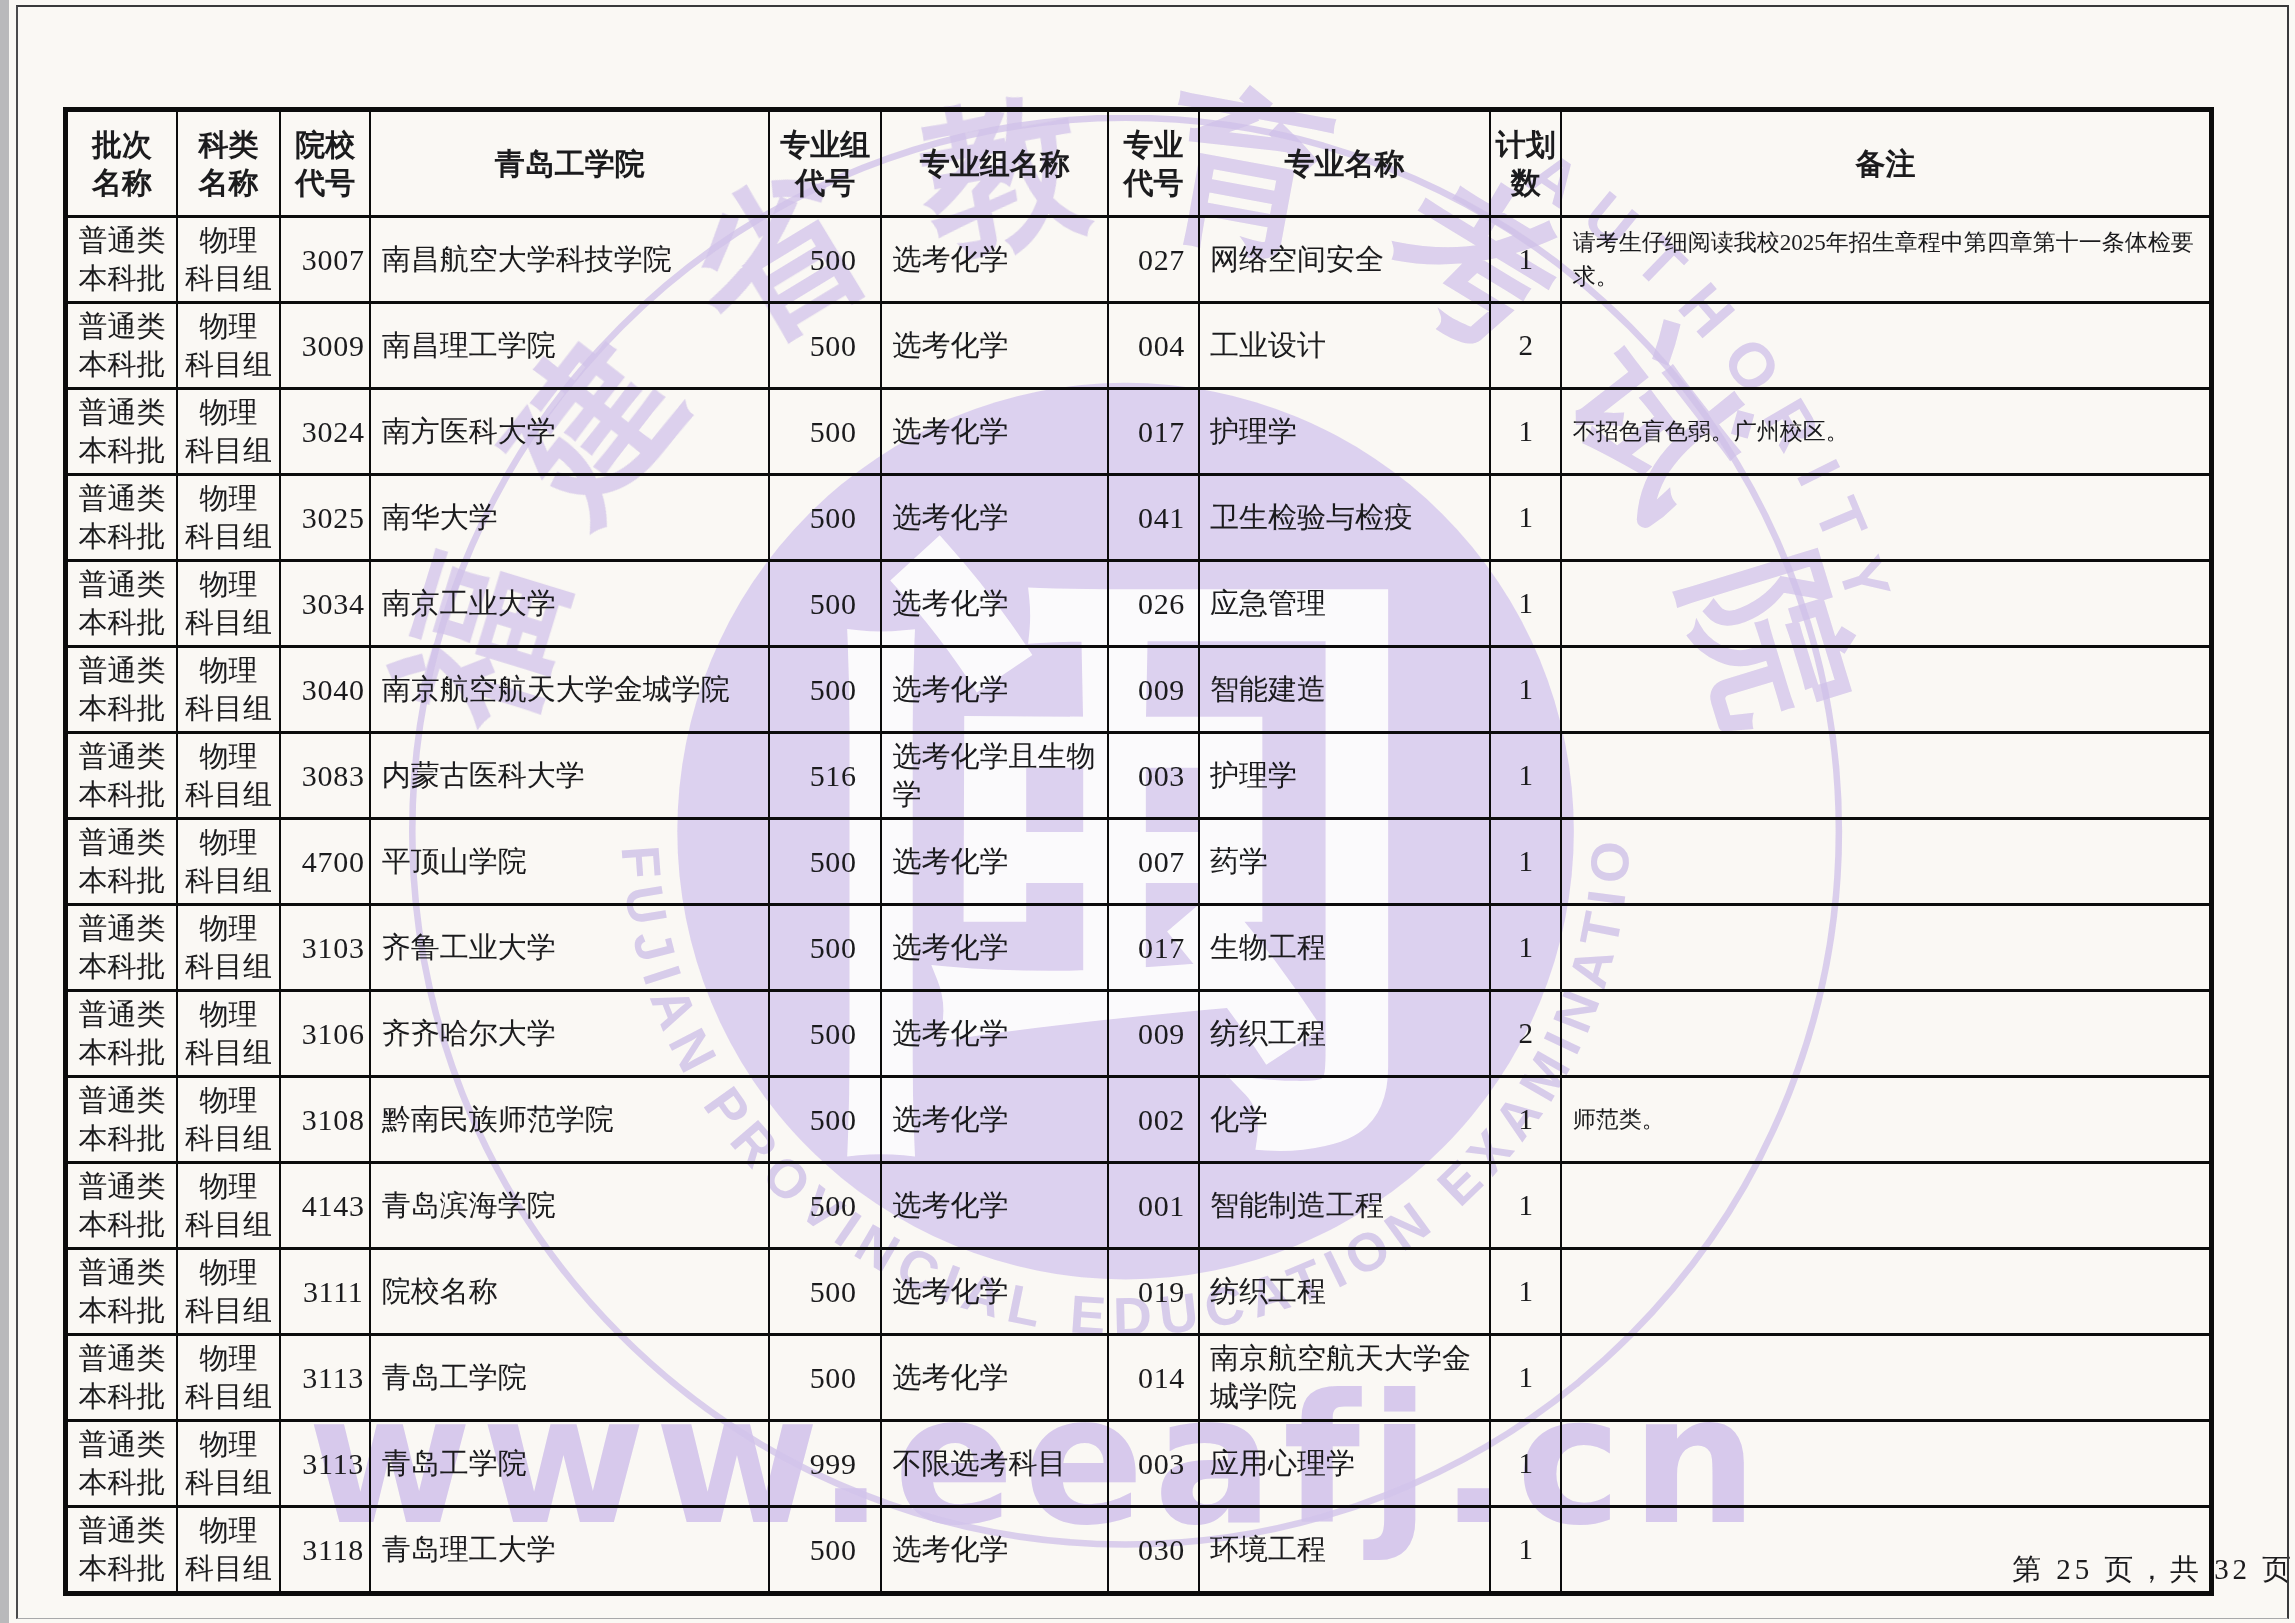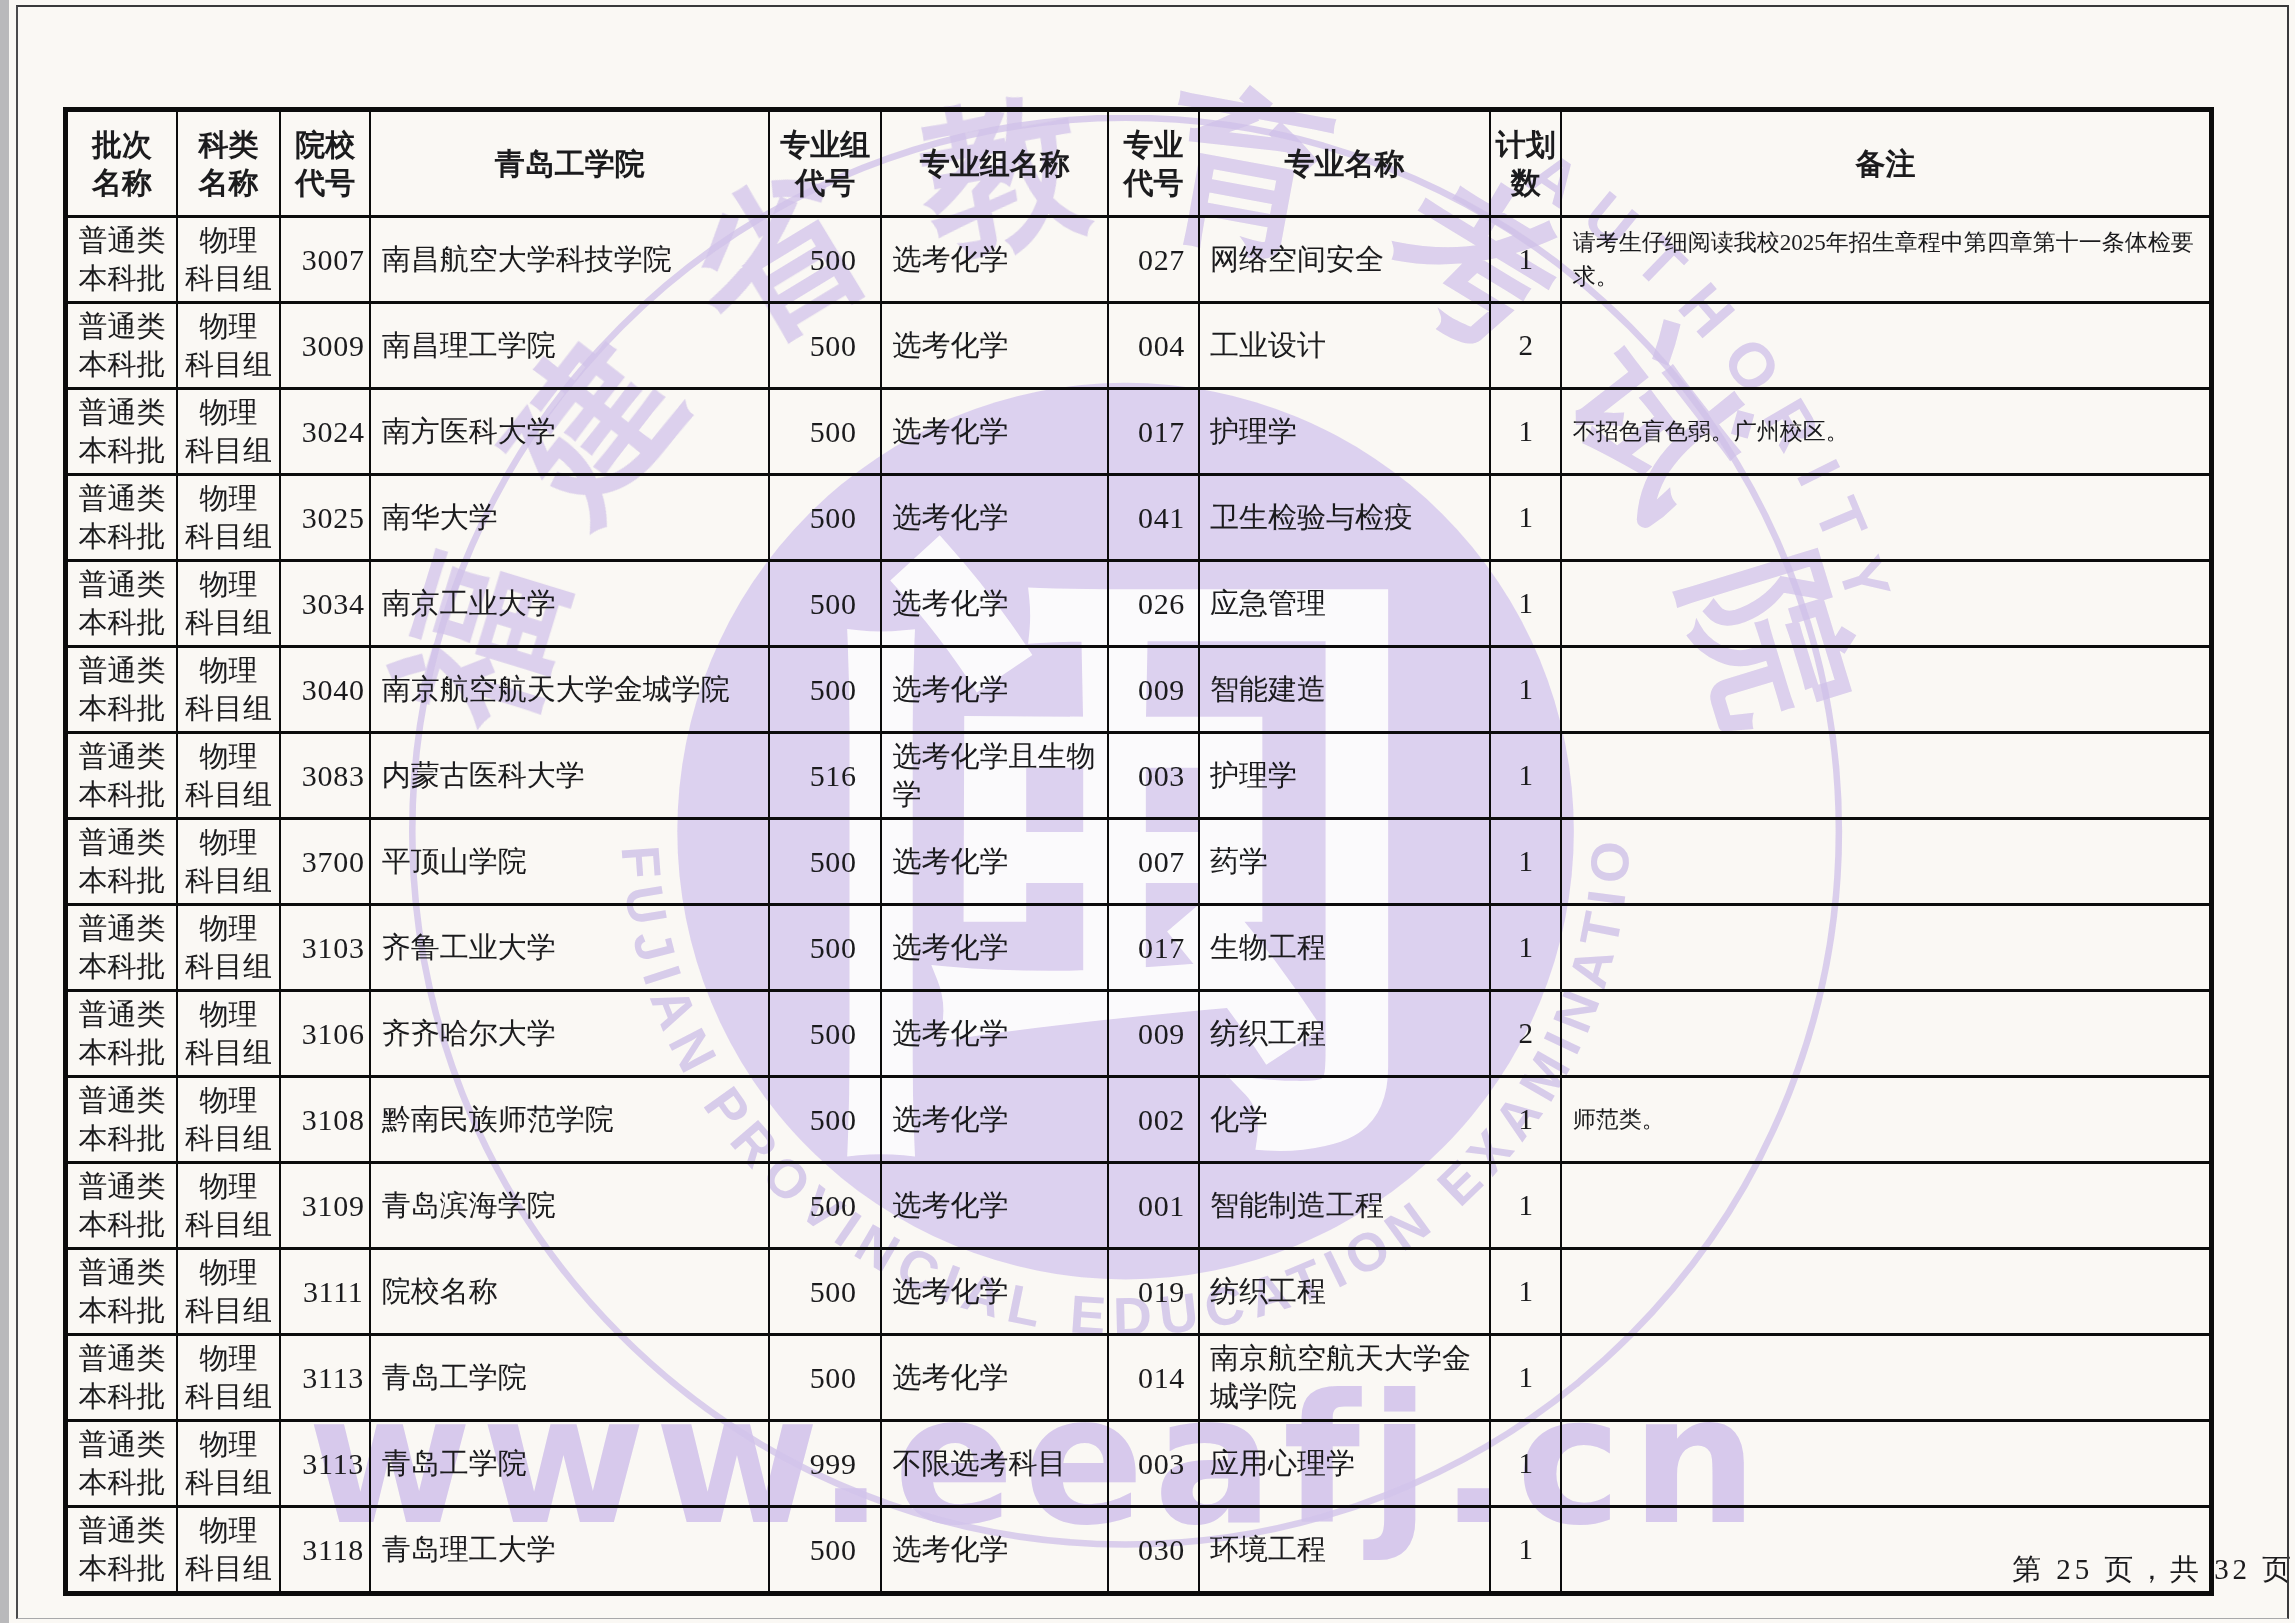--- a/index.html
+++ b/index.html
@@ -219,21 +219,21 @@
         <td class="code">003</td>
         <td class="al">护理学</td>
         <td>1</td>
         <td class="al remark"></td>
       </tr>
       <tr>
         <td>普通类
 本科批</td>
         <td>物理
 科目组</td>
-        <td class="code">3700</td>
+        <td class="code">4700</td>
         <td class="al">平顶山学院</td>
         <td class="code">500</td>
         <td class="al">选考化学</td>
         <td class="code">007</td>
         <td class="al">药学</td>
         <td>1</td>
         <td class="al remark"></td>
       </tr>
       <tr>
         <td>普通类
@@ -275,21 +275,21 @@
         <td class="code">002</td>
         <td class="al">化学</td>
         <td>1</td>
         <td class="al remark">师范类。</td>
       </tr>
       <tr>
         <td>普通类
 本科批</td>
         <td>物理
 科目组</td>
-        <td class="code">3109</td>
+        <td class="code">4143</td>
         <td class="al">青岛滨海学院</td>
         <td class="code">500</td>
         <td class="al">选考化学</td>
         <td class="code">001</td>
         <td class="al">智能制造工程</td>
         <td>1</td>
         <td class="al remark"></td>
       </tr>
       <tr>
         <td>普通类

